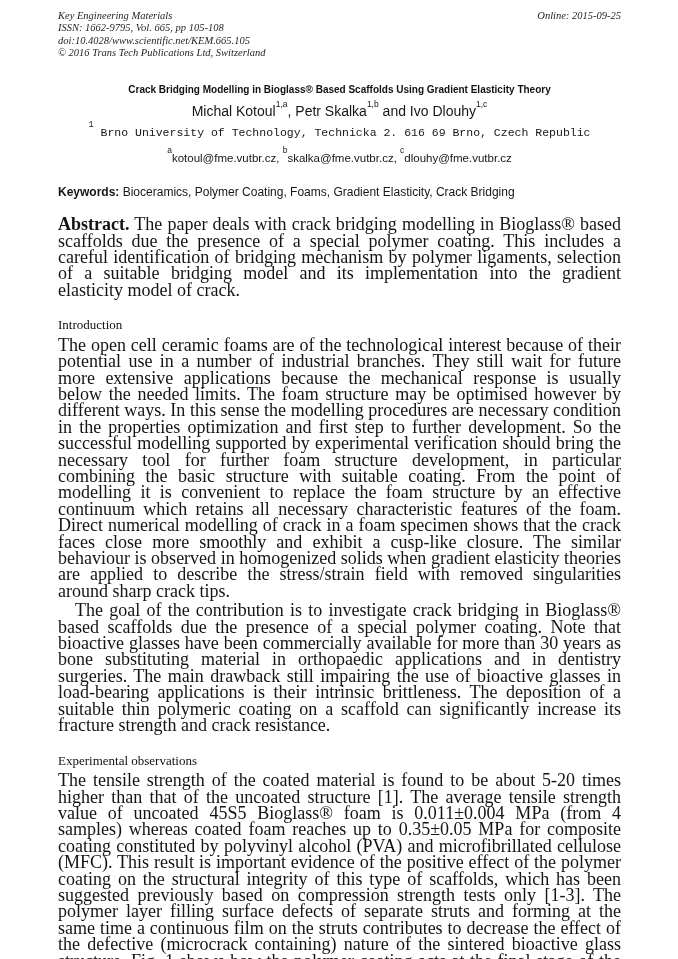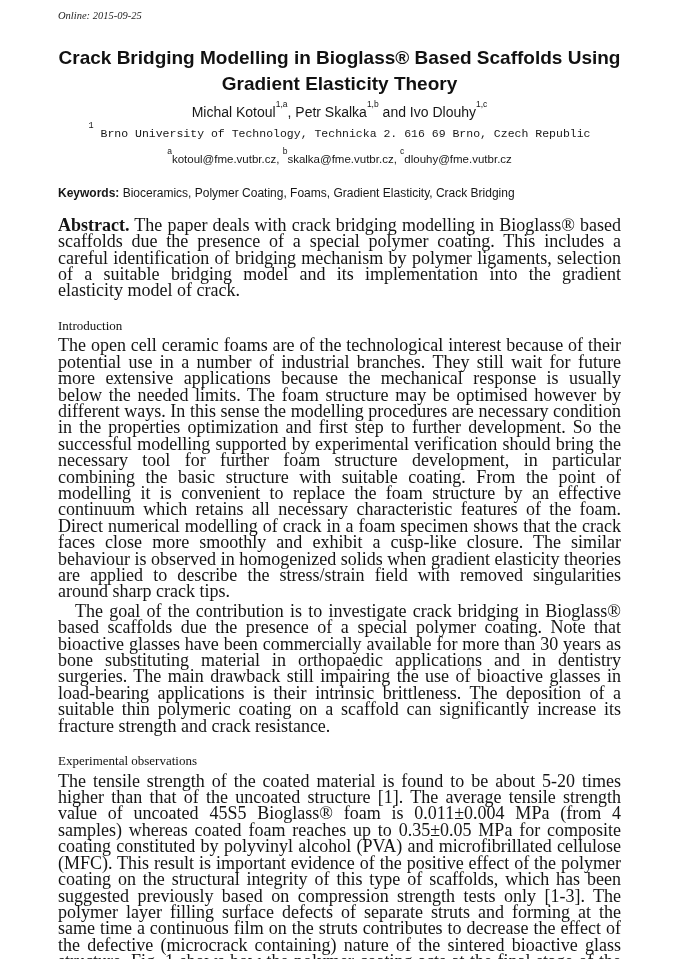--- a/index.html
+++ b/index.html
@@ -29,21 +29,21 @@
     color: #1f1f1f;
   }
   .meta-left div { white-space: nowrap; }
   .meta-right { white-space: nowrap; }
 
   
   .title {
     margin: 23px 0 0 0;
     font-family: "Liberation Sans", sans-serif;
     font-weight: bold;
-    font-size: 19px;
+    font-size: 10px;
     line-height: 1.35;
     text-align: center;
     color: #111;
   }
   .authors {
     margin-top: 7px;
     font-family: "Liberation Sans", sans-serif;
     font-size: 14px;
     text-align: center;
     color: #161616;
@@ -101,20 +101,26 @@
   .first-par { margin-top: 4px; }
   .indent-par { margin-top: 3px; text-indent: 17px; }
   .em { }
 </style>
 </head>
 <body>
 
 <div class="page">
 
   <header class="meta">
+    <div class="meta-left">
+      <div>Key Engineering Materials</div>
+      <div>ISSN: 1662-9795, Vol. 665, pp 105-108</div>
+      <div>doi:10.4028/www.scientific.net/KEM.665.105</div>
+      <div>© 2016 Trans Tech Publications Ltd, Switzerland</div>
+    </div>
     <div class="meta-right">Online: 2015-09-25</div>
   </header>
 
   <h1 class="title">Crack Bridging Modelling in Bioglass® Based Scaffolds Using Gradient Elasticity Theory</h1>
 
   <div class="authors">
     <span>Michal Kotoul</span><sup>1,a</sup><span>, Petr Skalka</span><sup>1,b</sup><span> and Ivo Dlouhy</span><sup>1,c</sup>
   </div>
 
   <div class="affiliation">

